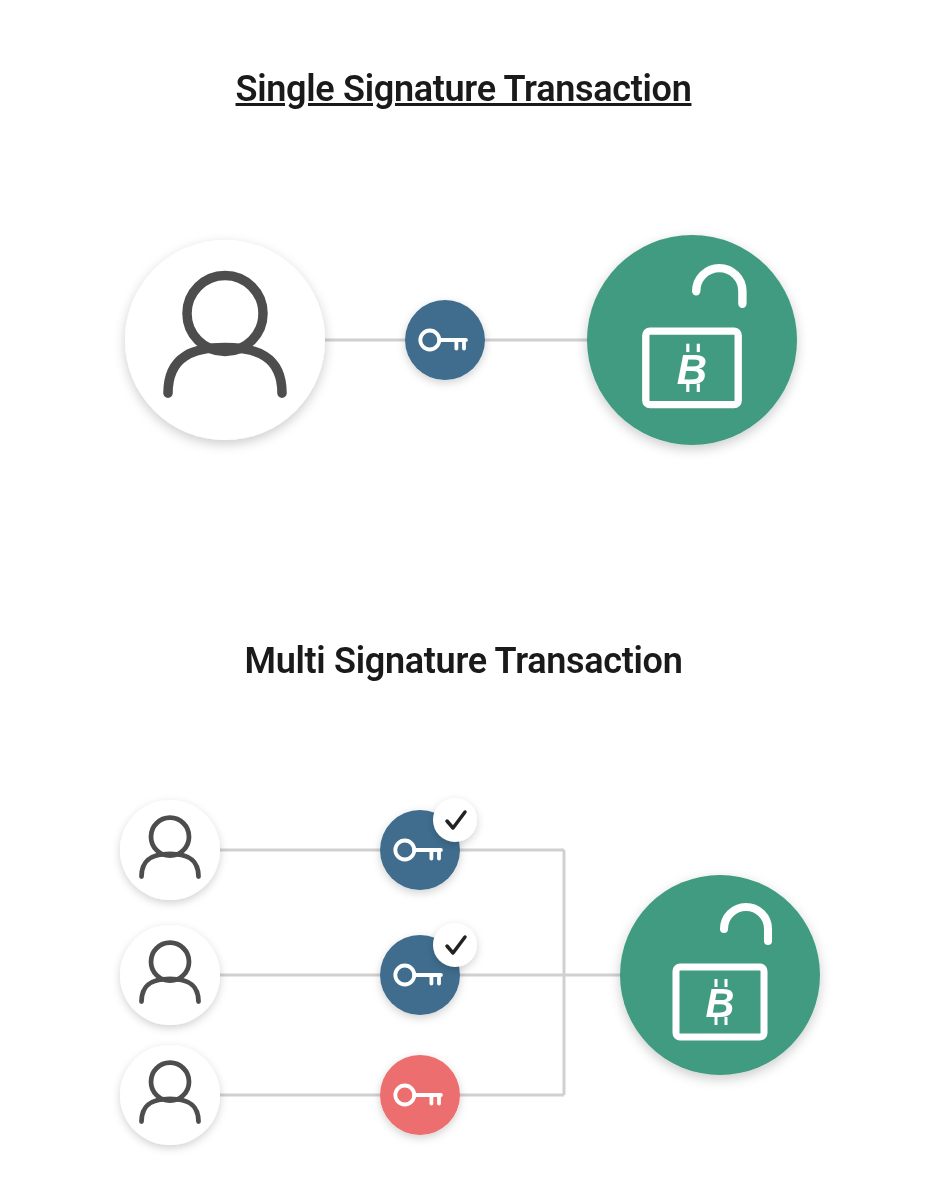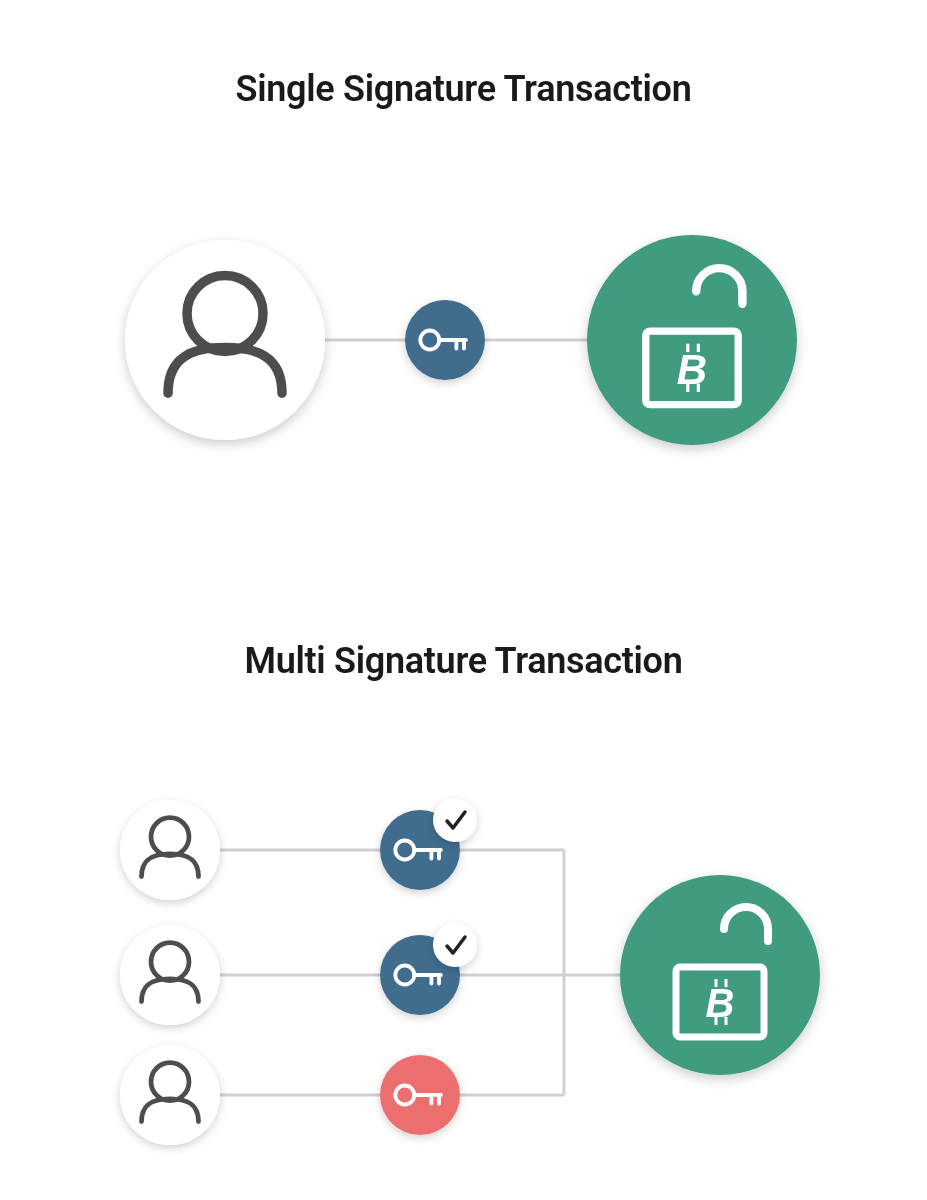--- a/index.html
+++ b/index.html
@@ -19,21 +19,21 @@
   svg { display: block; }
   h1 {
     position: absolute;
     left: 0; right: 0;
     margin: 0;
     text-align: center;
     font-weight: 600;
     letter-spacing: -0.3px;
     color: #1a1a1a;
   }
-  #title-single { top: 68px; font-size: 36px; }
+  #title-single { top: 68px; font-size: 36px; text-decoration: underline; }
   #title-multi  { top: 640px; font-size: 36px; }
 </style>
 </head>
 <body>
 
 <div class="page">
 
 <h1 id="title-single">Single Signature Transaction</h1>
 <h1 id="title-multi">Multi Signature Transaction</h1>
 

